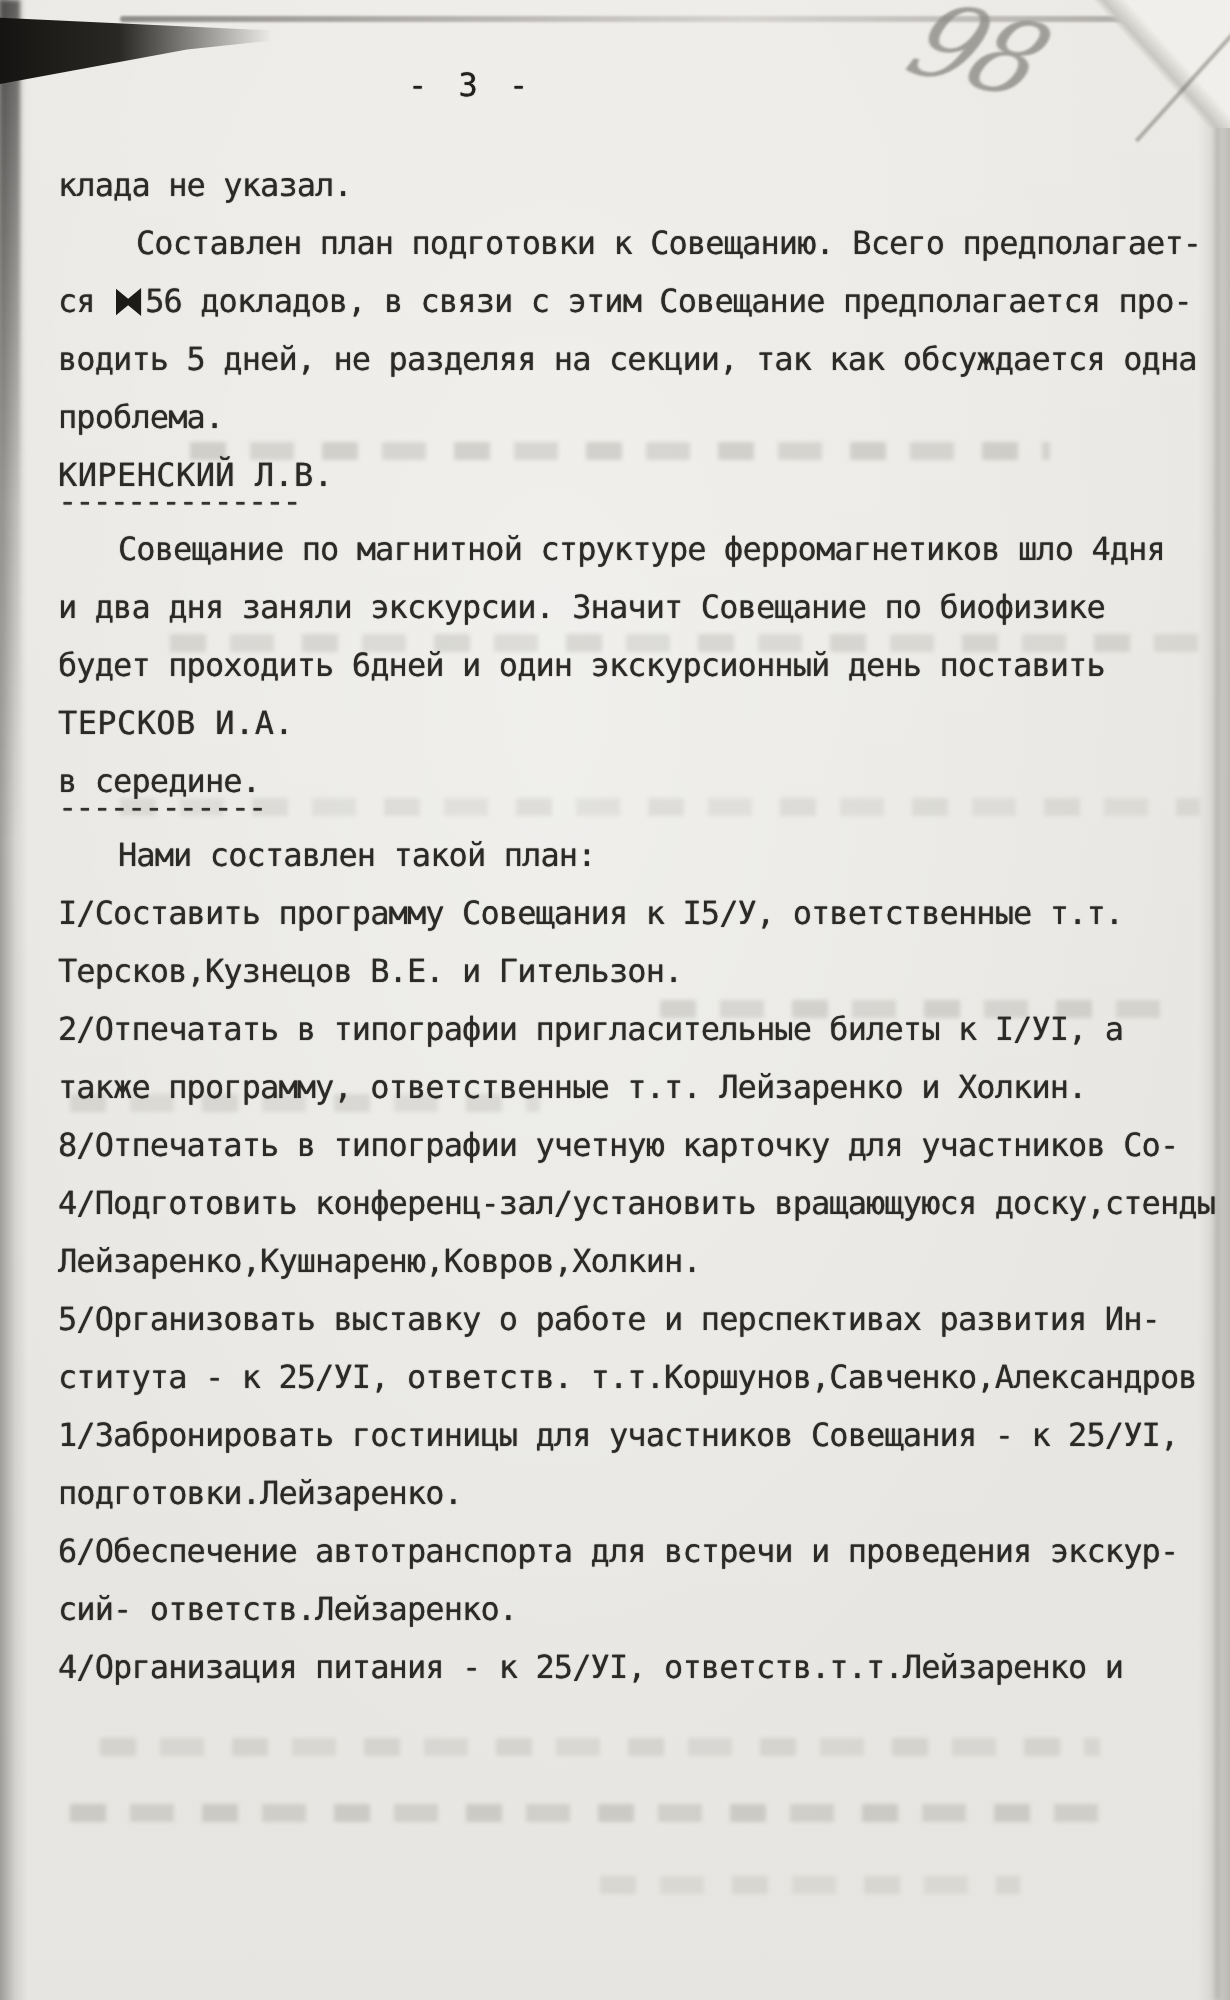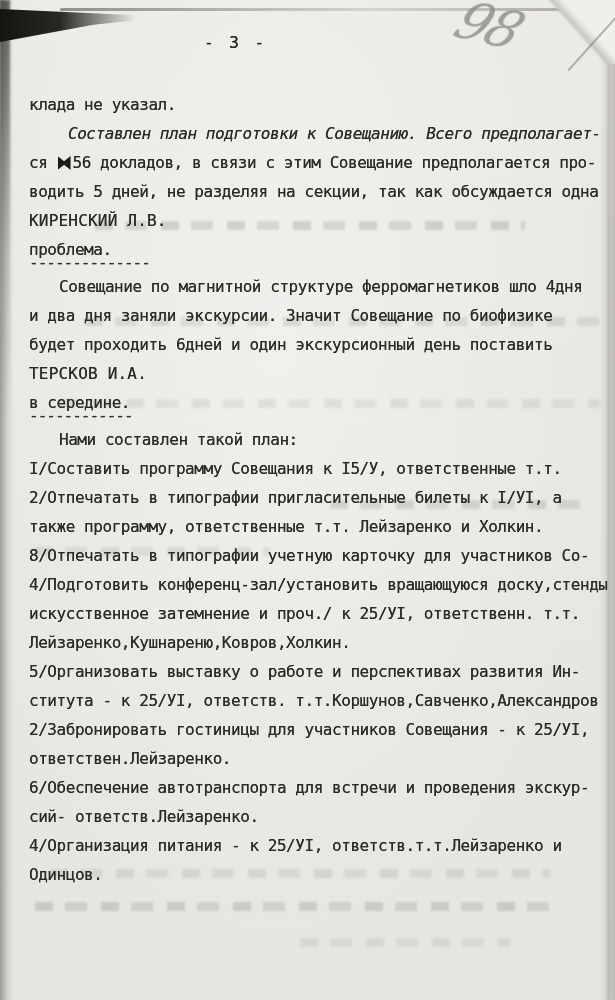--- a/index.html
+++ b/index.html
@@ -67,26 +67,26 @@
   .folio{
     position:absolute;left:458px;top:-4px;
     font-family:"DejaVu Serif", serif;font-style:italic;font-weight:400;
     font-size:52px;color:#8d8c87;opacity:.8;
     transform:rotate(13deg) skewX(-14deg);
     filter:blur(.4px);
     letter-spacing:-3px;
   }
   
   .doc{
-    position:absolute;left:29px;top:90px;width:566px;
+    position:absolute;left:29px;top:78px;width:566px;
     font-size:16px;letter-spacing:-0.45px;color:#2b2a26;
     text-shadow:0 0 .55px rgba(43,42,38,.85);
   }
   .line{height:29px;line-height:29px;white-space:pre;overflow:visible;}
-  .line.indent{padding-left:39px;font-style:italic;}
+  .line.indent{padding-left:39px;}
   .line.indent2{padding-left:30px;}
   .line.heading{letter-spacing:0.2px;}
   .dashline{
     height:13px;line-height:8px;margin-top:-5px;white-space:pre;
     letter-spacing:-1px;color:#33322e;text-shadow:0 0 .5px rgba(43,42,38,.8);
   }
   .strike-mark{
     display:inline-block;width:13px;height:14px;vertical-align:-2px;
     background:#1c1b18;margin:0 2px 0 1px;
     clip-path:polygon(0 0,50% 38%,100% 0,100% 100%,50% 62%,0 100%);
@@ -116,40 +116,39 @@
   <div class="ghost" style="top:938px;left:300px;width:210px;opacity:.25;"></div>
 
   <div class="page-number">- 3 -</div>
   <div class="folio">98</div>
 
   <div class="doc">
       <div class="line plain">клада не указал.</div>
       <div class="line indent">Составлен план подготовки к Совещанию. Всего предполагает-</div>
       <div class="line mark"><span>ся </span><span class="strike-mark"></span><span>56 докладов, в связи с этим Совещание предполагается про-</span></div>
       <div class="line plain">водить 5 дней, не разделяя на секции, так как обсуждается одна</div>
+      <div class="line plain">проблема.</div>
       <div class="line heading">КИРЕНСКИЙ Л.В.</div>
-      <div class="line plain">проблема.</div>
       <div class="dashline">--------------</div>
       <div class="line indent2">Совещание по магнитной структуре ферромагнетиков шло 4дня</div>
       <div class="line plain">и два дня заняли экскурсии. Значит Совещание по биофизике</div>
       <div class="line plain">будет проходить 6дней и один экскурсионный день поставить</div>
       <div class="line heading">ТЕРСКОВ И.А.</div>
       <div class="line plain">в середине.</div>
       <div class="dashline">------------</div>
       <div class="line indent2">Нами составлен такой план:</div>
       <div class="line plain">I/Составить программу Совещания к I5/У, ответственные т.т.</div>
+      <div class="line plain">Терсков,Кузнецов В.Е. и Гительзон.</div>
       <div class="line plain">2/Отпечатать в типографии пригласительные билеты к I/УI, а</div>
       <div class="line plain">также программу, ответственные т.т. Лейзаренко и Холкин.</div>
       <div class="line plain">8/Отпечатать в типографии учетную карточку для участников Со-</div>
       <div class="line plain">4/Подготовить конференц-зал/установить вращающуюся доску,стенды</div>
-      <div class="line plain">искусственное затемнение и проч./ к 25/УI, ответственн. т.т.</div>
       <div class="line plain">Лейзаренко,Кушнареню,Ковров,Холкин.</div>
       <div class="line plain">5/Организовать выставку о работе и перспективах развития Ин-</div>
       <div class="line plain">ститута - к 25/УI, ответств. т.т.Коршунов,Савченко,Александров</div>
-      <div class="line plain">2/Забронировать гостиницы для участников Совещания - к 25/УI,</div>
-      <div class="line plain">ответствен.Лейзаренко.</div>
+      <div class="line plain">1/Забронировать гостиницы для участников Совещания - к 25/УI,</div>
+      <div class="line plain">подготовки.Лейзаренко.</div>
       <div class="line plain">6/Обеспечение автотранспорта для встречи и проведения экскур-</div>
       <div class="line plain">сий- ответств.Лейзаренко.</div>
       <div class="line plain">4/Организация питания - к 25/УI, ответств.т.т.Лейзаренко и</div>
-      <div class="line plain">Одинцов.</div>
     </div>
 
 </div>
 
 </body></html>

